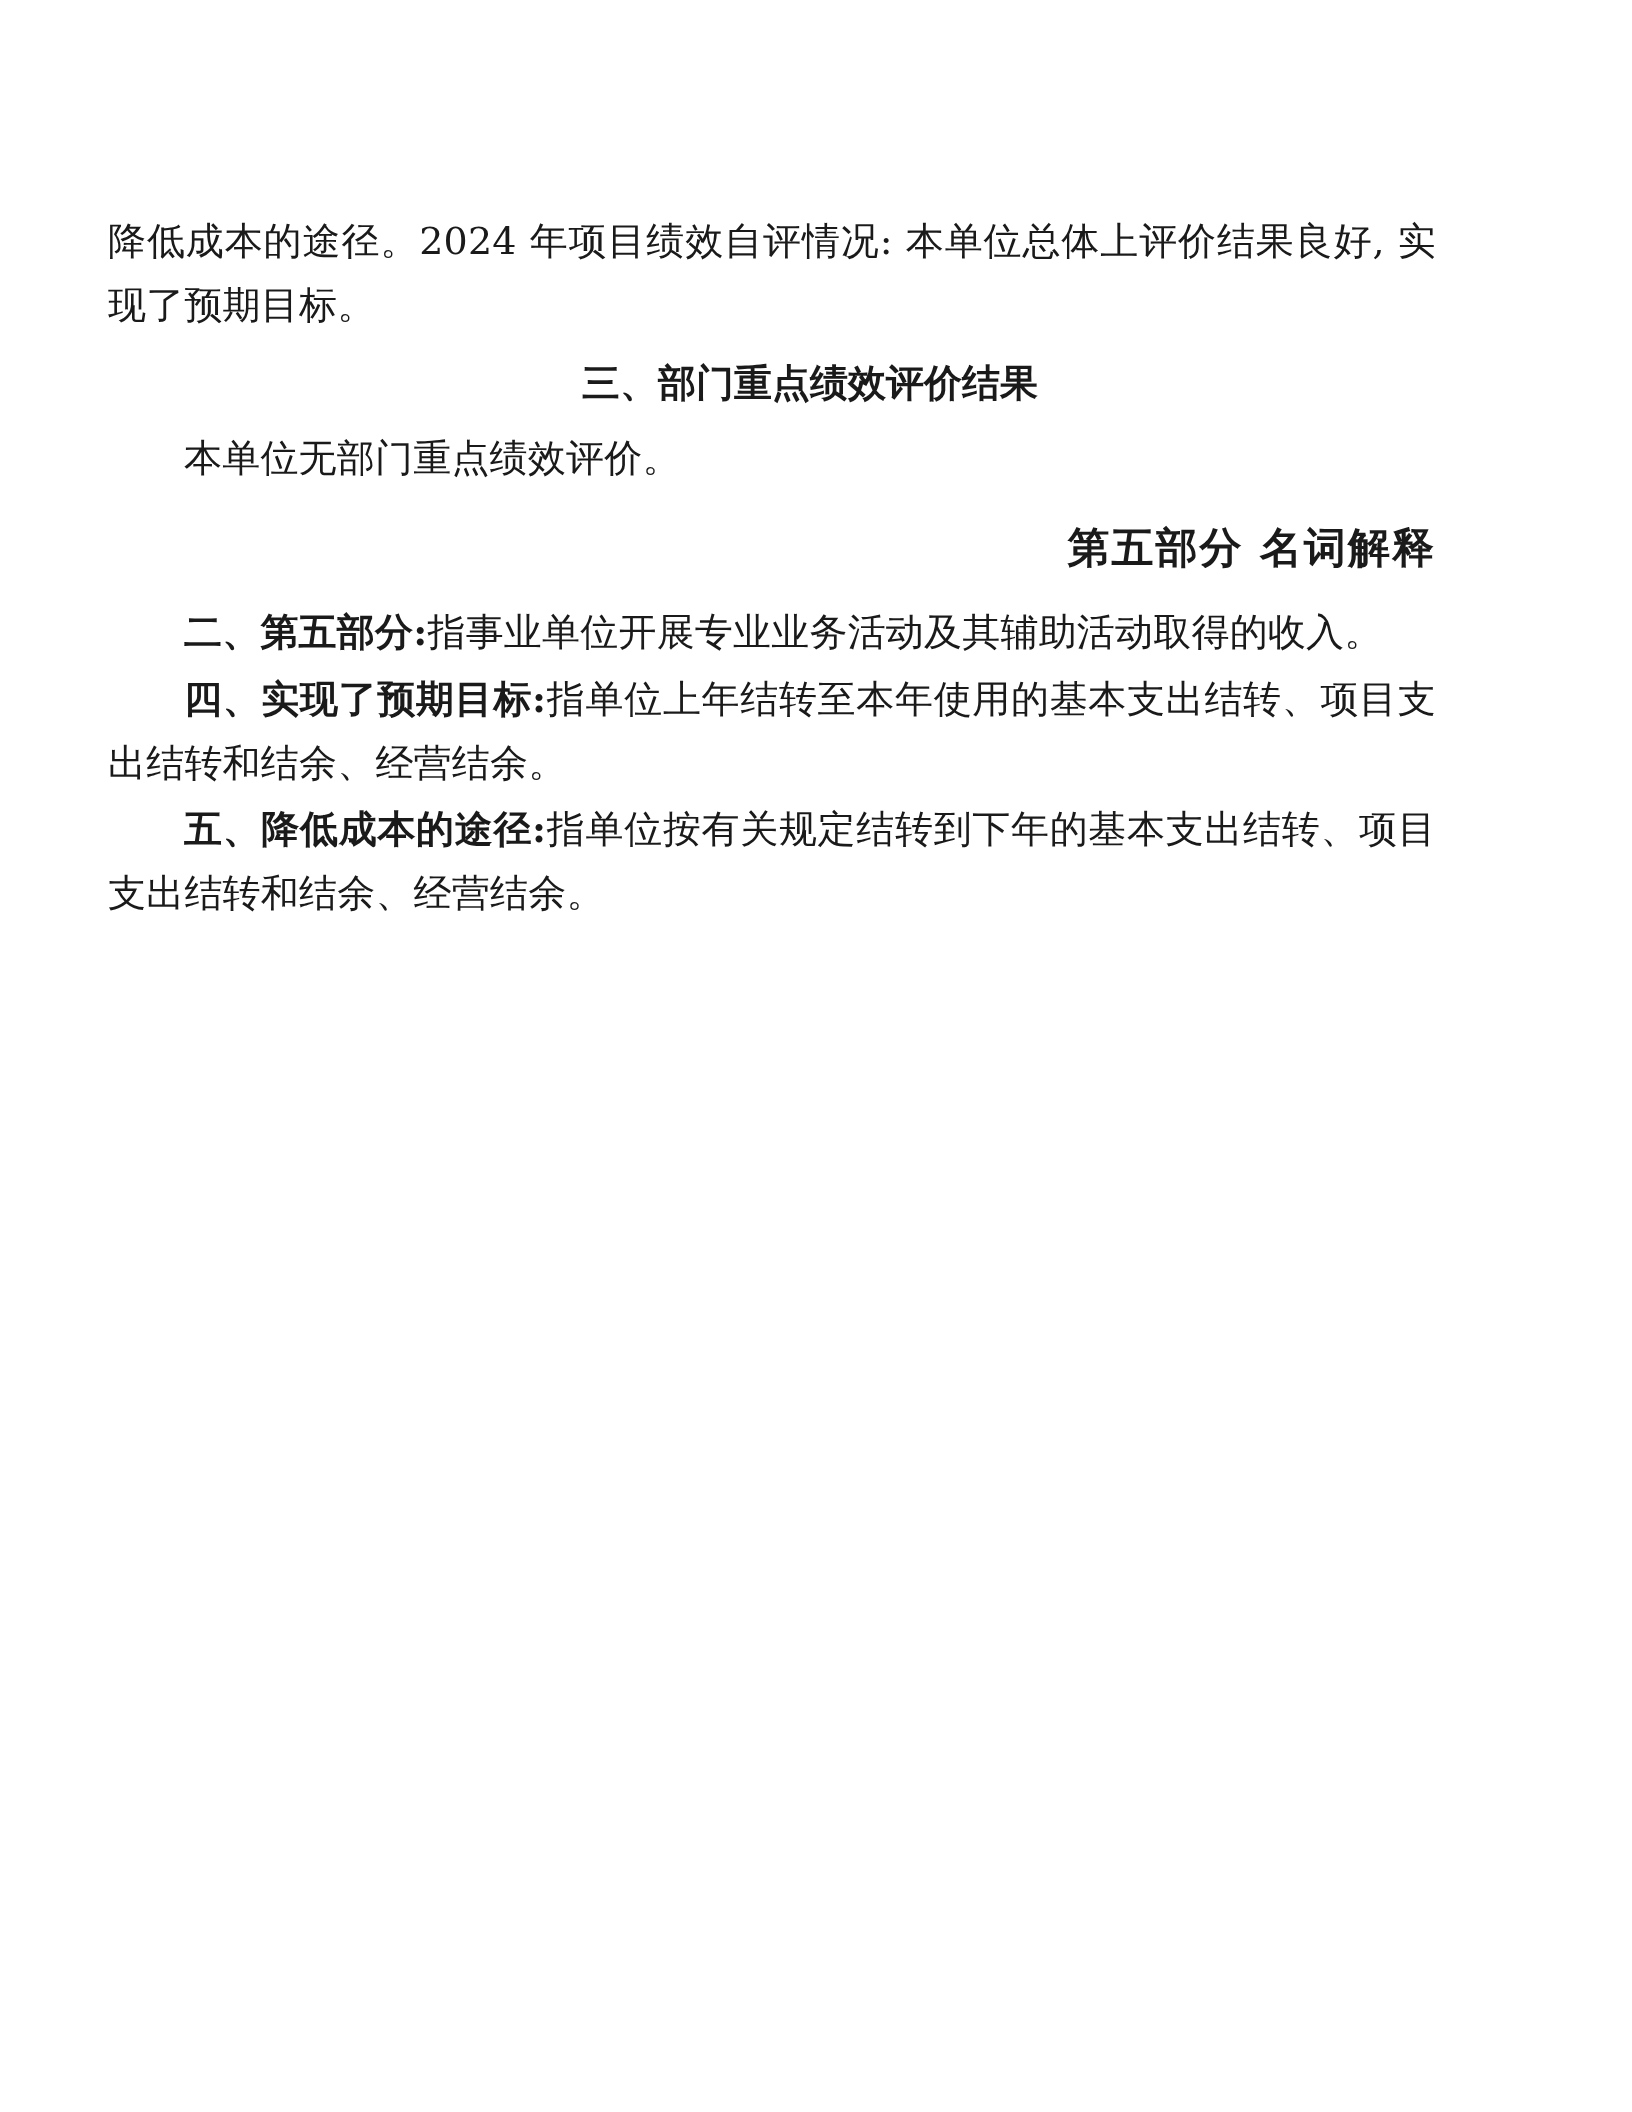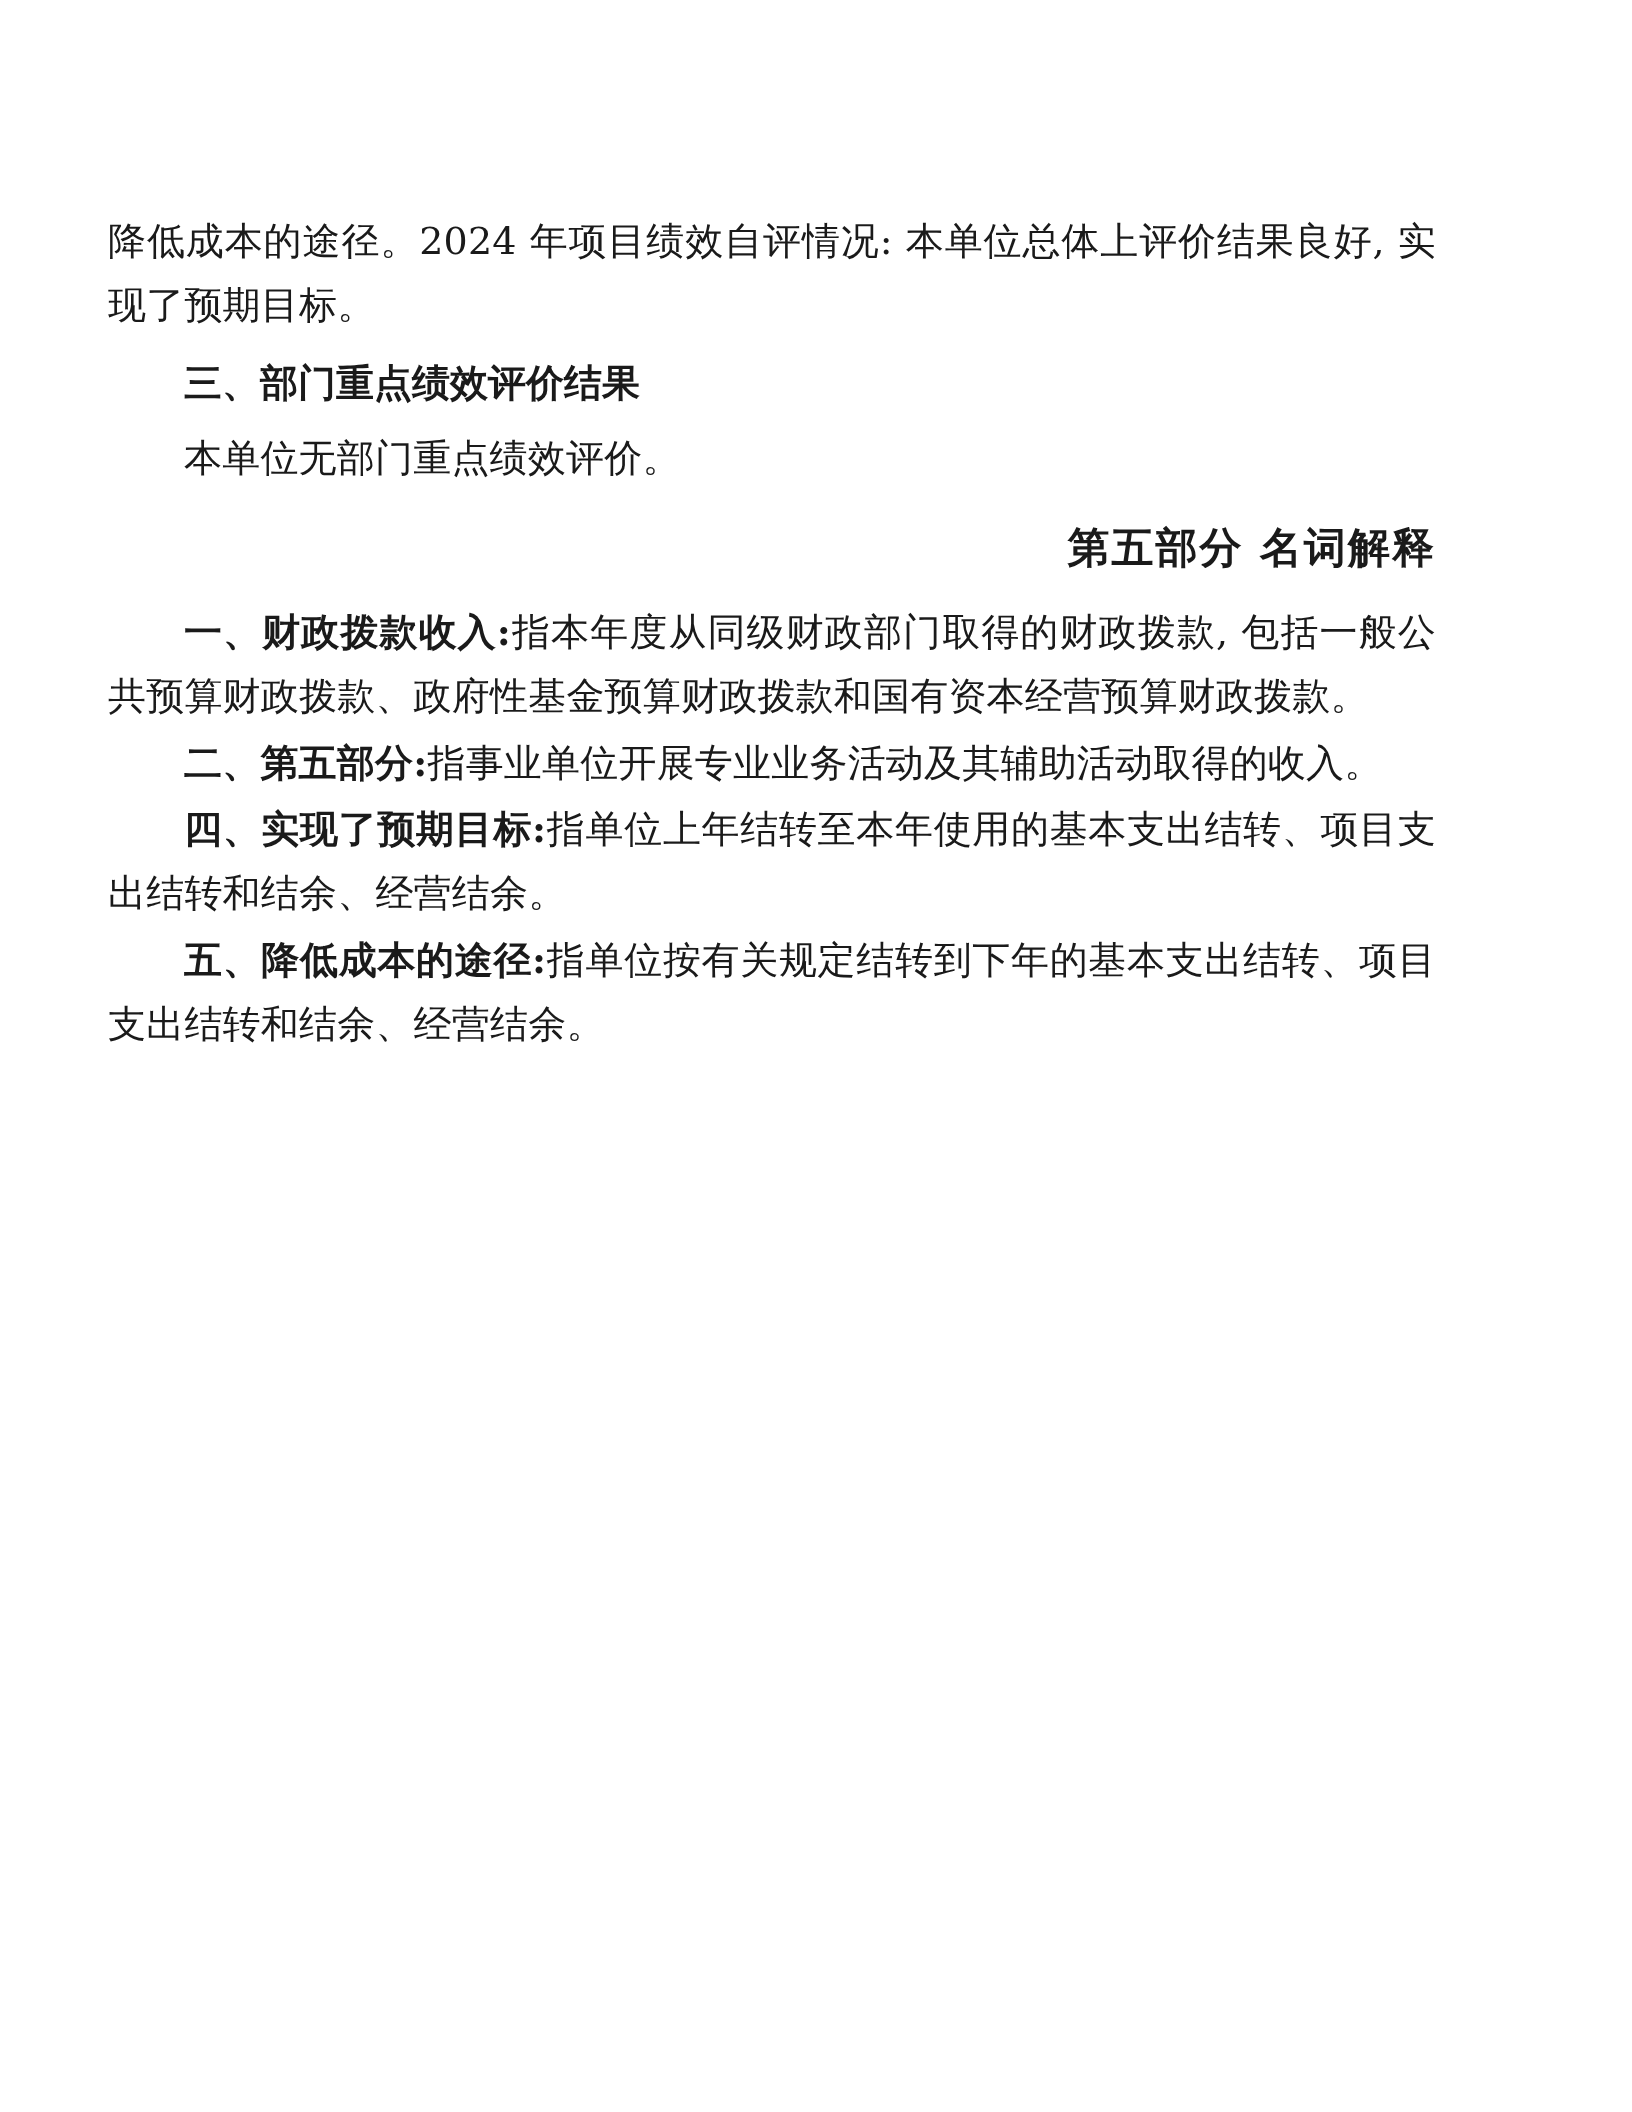--- a/index.html
+++ b/index.html
@@ -31,20 +31,21 @@
   .indent {
     text-indent: 76px;
   }
   .heading-sec {
     font-size: 38px;
     line-height: 1.68;
     font-weight: bold;
     text-indent: 76px;
     margin: 14px 0 12px 0;
     font-family: "DejaVu Sans", "Liberation Sans", sans-serif;
+    text-align: center;
   }
   .heading-part {
     font-size: 42px;
     line-height: 1.68;
     font-weight: bold;
     text-align: right;
     margin: 22px 0 16px 0;
     letter-spacing: 2px;
   }
   .term {
@@ -60,21 +61,20 @@
 <div class="page">
 
   <p class="para">降低成本的途径。2024 年项目绩效自评情况: 本单位总体上评价结果良好, 实现了预期目标。</p>
 
   <p class="heading-sec">三、部门重点绩效评价结果</p>
 
   <p class="para indent">本单位无部门重点绩效评价。</p>
 
   <h2 class="heading-part">第五部分  名词解释</h2>
 
-  <p class="para indent blk"><span class="term">一、财政拨款收入:</span><span>指本年度从同级财政部门取得的财政拨款, 包括一般公共预算财政拨款、政府性基金预算财政拨款和国有资本经营预算财政拨款。</span></p>
 
   <p class="para indent blk"><span class="term">二、第五部分:</span><span>指事业单位开展专业业务活动及其辅助活动取得的收入。</span></p>
 
 
   <p class="para indent blk"><span class="term">四、实现了预期目标:</span><span>指单位上年结转至本年使用的基本支出结转、项目支出结转和结余、经营结余。</span></p>
 
   <p class="para indent blk"><span class="term">五、降低成本的途径:</span><span>指单位按有关规定结转到下年的基本支出结转、项目支出结转和结余、经营结余。</span></p>
 
 </div>
 

